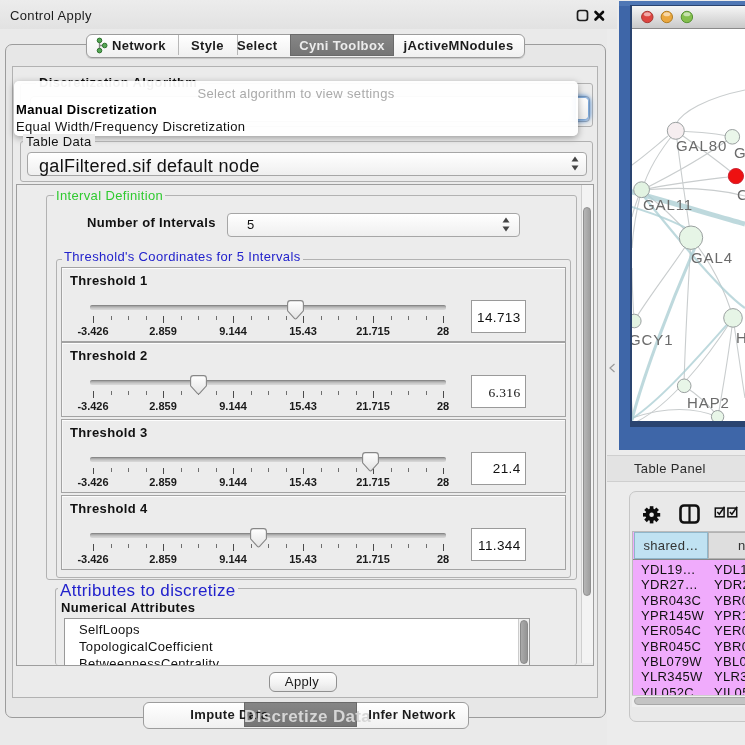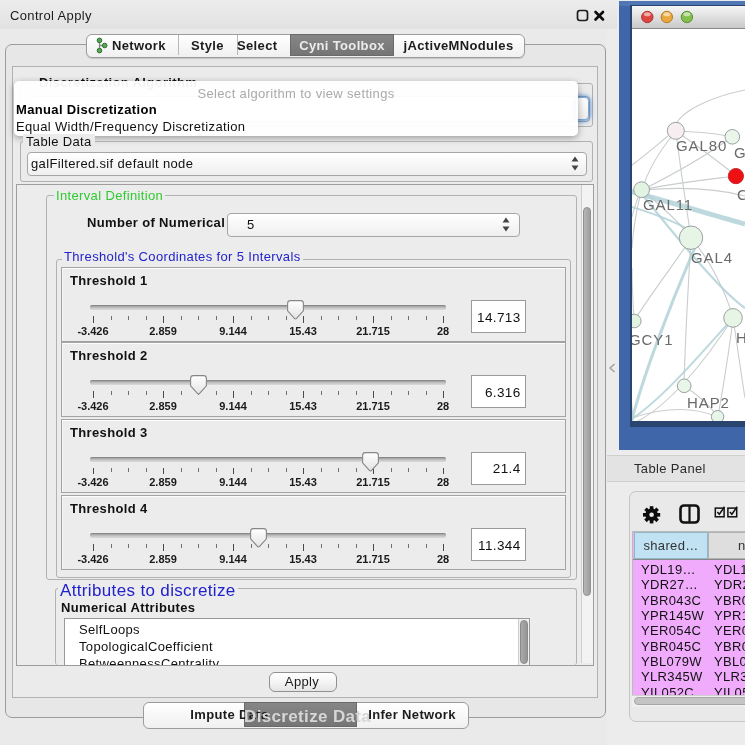--- a/index.html
+++ b/index.html
@@ -29,34 +29,34 @@
 <div class="abs" style="left:576px;top:97.5px;width:12px;height:21px;border-radius:0 4px 4px 0;background:linear-gradient(#fdfdfd,#ededed);box-shadow:0 0 4px 2.5px rgba(70,130,200,.85);"></div>
 
 <div class="abs" style="left:14px;top:81px;width:564px;height:55px;background:rgba(255,255,255,.95);border-radius:5px;box-shadow:0 2px 7px rgba(0,0,0,.35);"></div>
 <div class="txt" style="left:14px;top:86px;width:564px;text-align:center;font-size:13px;color:#aaa;">Select algorithm to view settings</div>
 <div class="txt" style="left:16px;top:102px;font-size:13px;font-weight:bold;color:#000;">Manual Discretization</div>
 <div class="txt" style="left:16px;top:119px;font-size:13px;color:#111;">Equal Width/Frequency Discretization</div>
 
 <div class="abs" style="left:20px;top:141px;width:571px;height:39px;border:1px solid #b0b0b0;border-radius:3px;"></div>
 <div class="txt" style="left:23px;top:134px;font-size:13px;color:#111;background:#ebebeb;padding:0 3px;">Table Data</div>
 <div class="abs" style="left:27px;top:152px;width:558px;height:22px;border:1px solid #a6a6a6;border-radius:4px;background:linear-gradient(#ffffff,#efefef);"></div>
-<div class="txt" style="left:31px;top:156px;font-size:13px;color:#111;">galFiltered.sif default node</div>
+<div class="txt" style="left:39px;top:156px;font-size:18px;color:#111;">galFiltered.sif default node</div>
 <svg class="abs" style="left:569px;top:155px;" width="12" height="17" viewBox="0 0 12 17">
  <path d="M6,1.5 L9.5,6.5 L2.5,6.5 Z" fill="#444"></path>
  <path d="M6,15.5 L9.5,10.5 L2.5,10.5 Z" fill="#444"></path>
 </svg>
 
 <div class="abs" style="left:16px;top:184px;width:576px;height:480px;border:1px solid #9e9e9e;background:#ececec;"></div>
 
 <div class="abs" style="left:581px;top:185px;width:11px;height:478px;background:#f3f3f3;border-left:1px solid #cfcfcf;"></div>
 <div class="abs" style="left:583px;top:207px;width:8px;height:389px;border-radius:4px;background:linear-gradient(90deg,#b6b6b6,#9f9f9f);border:1px solid #909090;box-sizing:border-box;"></div>
 
 <div class="abs" style="left:46px;top:195px;width:529px;height:383px;border:1px solid #b2b2b2;border-radius:3px;"></div>
 <div class="txt" style="left:54px;top:188px;font-size:13px;color:#2fca2f;background:#ececec;padding:0 2px;">Interval Definition</div>
-<div class="txt" style="left:87px;top:215px;font-size:13px;font-weight:bold;color:#111;">Number of Numerical</div>
+<div class="txt" style="left:87px;top:215px;font-size:13px;font-weight:bold;color:#111;">Number of Intervals</div>
 <div class="abs" style="left:227px;top:213px;width:291px;height:22px;border:1px solid #a6a6a6;border-radius:4px;background:linear-gradient(#ffffff,#efefef);"></div>
 <div class="txt" style="left:247px;top:217px;font-size:13px;color:#111;">5</div>
 <svg class="abs" style="left:500px;top:216px;" width="12" height="17" viewBox="0 0 12 17">
  <path d="M6,1.5 L9.5,6.5 L2.5,6.5 Z" fill="#444"></path>
  <path d="M6,15.5 L9.5,10.5 L2.5,10.5 Z" fill="#444"></path>
 </svg>
 
 <div class="abs" style="left:56px;top:259px;width:513px;height:317px;border:1px solid #b2b2b2;border-radius:3px;"></div>
 <div class="txt" style="left:62px;top:249px;font-size:13px;color:#2222cc;background:#ececec;padding:0 2px;">Threshold's Coordinates for 5 Intervals</div>
 
@@ -135,21 +135,21 @@
     <svg class="abs" style="left:189.8px;top:375px;" width="17" height="20" viewBox="0 0 17 20">
    <defs>
         <linearGradient id="g1" x1="0" y1="0" x2="0" y2="1">
           <stop offset="0" stop-color="#ffffff"></stop>
           <stop offset="1" stop-color="#e3e3e3"></stop>
         </linearGradient>
       </defs>
    <path d="M3.4,0.6 L13.6,0.6 Q16.4,0.6 16.4,3.4 L16.4,10.8 L9.6,18.4 Q8.5,19.6 7.4,18.4 L0.6,10.8 L0.6,3.4 Q0.6,0.6 3.4,0.6 Z" fill="url(#g1)" stroke="#868686" stroke-width="1.1"></path>
  </svg>
     <div class="abs" style="left:470.5px;top:375px;width:55.5px;height:33px;border:1px solid #9a9a9a;background:#fff;box-sizing:border-box;"></div>
-    <div class="txt" style="left:470.5px;top:384.5px;width:50px;text-align:right;font-size:13.5px;color:#111;">6.316</div>
+    <div class="txt" style="left:470.5px;top:384.5px;width:50px;text-align:right;font-size:13.5px;color:#111;font-family:Liberation Serif, serif;">6.316</div>
     <div class="abs" style="left:61px;top:418.5px;width:505px;height:74.5px;border:1px solid #a3a3a3;background:#ececec;box-shadow:inset 0 1px 0 #fdfdfd, inset 1px 0 0 #f5f5f5;box-sizing:border-box;"></div>
     <div class="txt" style="left:70px;top:424.5px;font-size:13px;font-weight:bold;color:#111;">Threshold 3</div>
     <div class="abs" style="left:90px;top:456.5px;width:356px;height:5.4px;border-radius:2px;background:linear-gradient(#9e9e9e,#c6c6c6 50%,#dadada);border-top:1px solid #888;box-sizing:border-box;"></div>
     <div class="abs" style="left:93px;top:467.5px;width:1px;height:6.5px;background:#4a4a4a;"></div>
     <div class="abs" style="left:110.5px;top:467.5px;width:1px;height:4px;background:#6e6e6e;"></div>
     <div class="abs" style="left:128px;top:467.5px;width:1px;height:4px;background:#6e6e6e;"></div>
     <div class="abs" style="left:145.5px;top:467.5px;width:1px;height:4px;background:#6e6e6e;"></div>
     <div class="abs" style="left:163px;top:467.5px;width:1px;height:6.5px;background:#4a4a4a;"></div>
     <div class="abs" style="left:180.5px;top:467.5px;width:1px;height:4px;background:#6e6e6e;"></div>
     <div class="abs" style="left:198px;top:467.5px;width:1px;height:4px;background:#6e6e6e;"></div>

